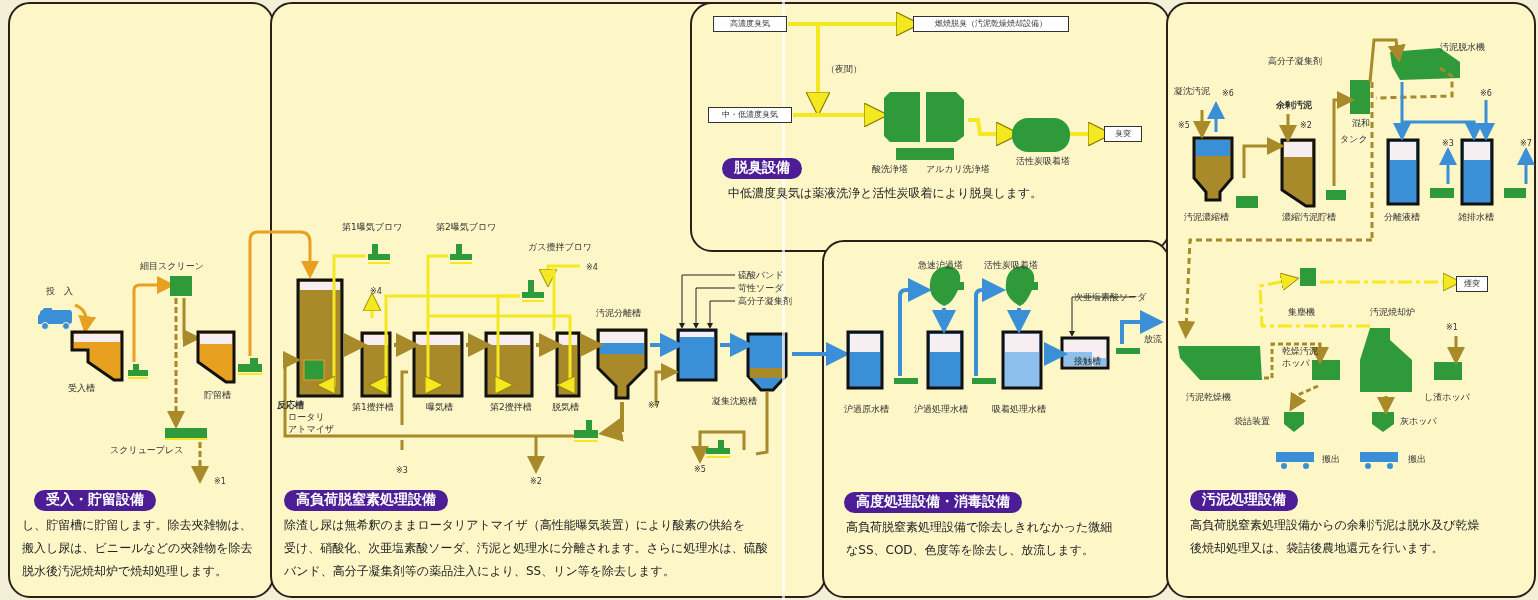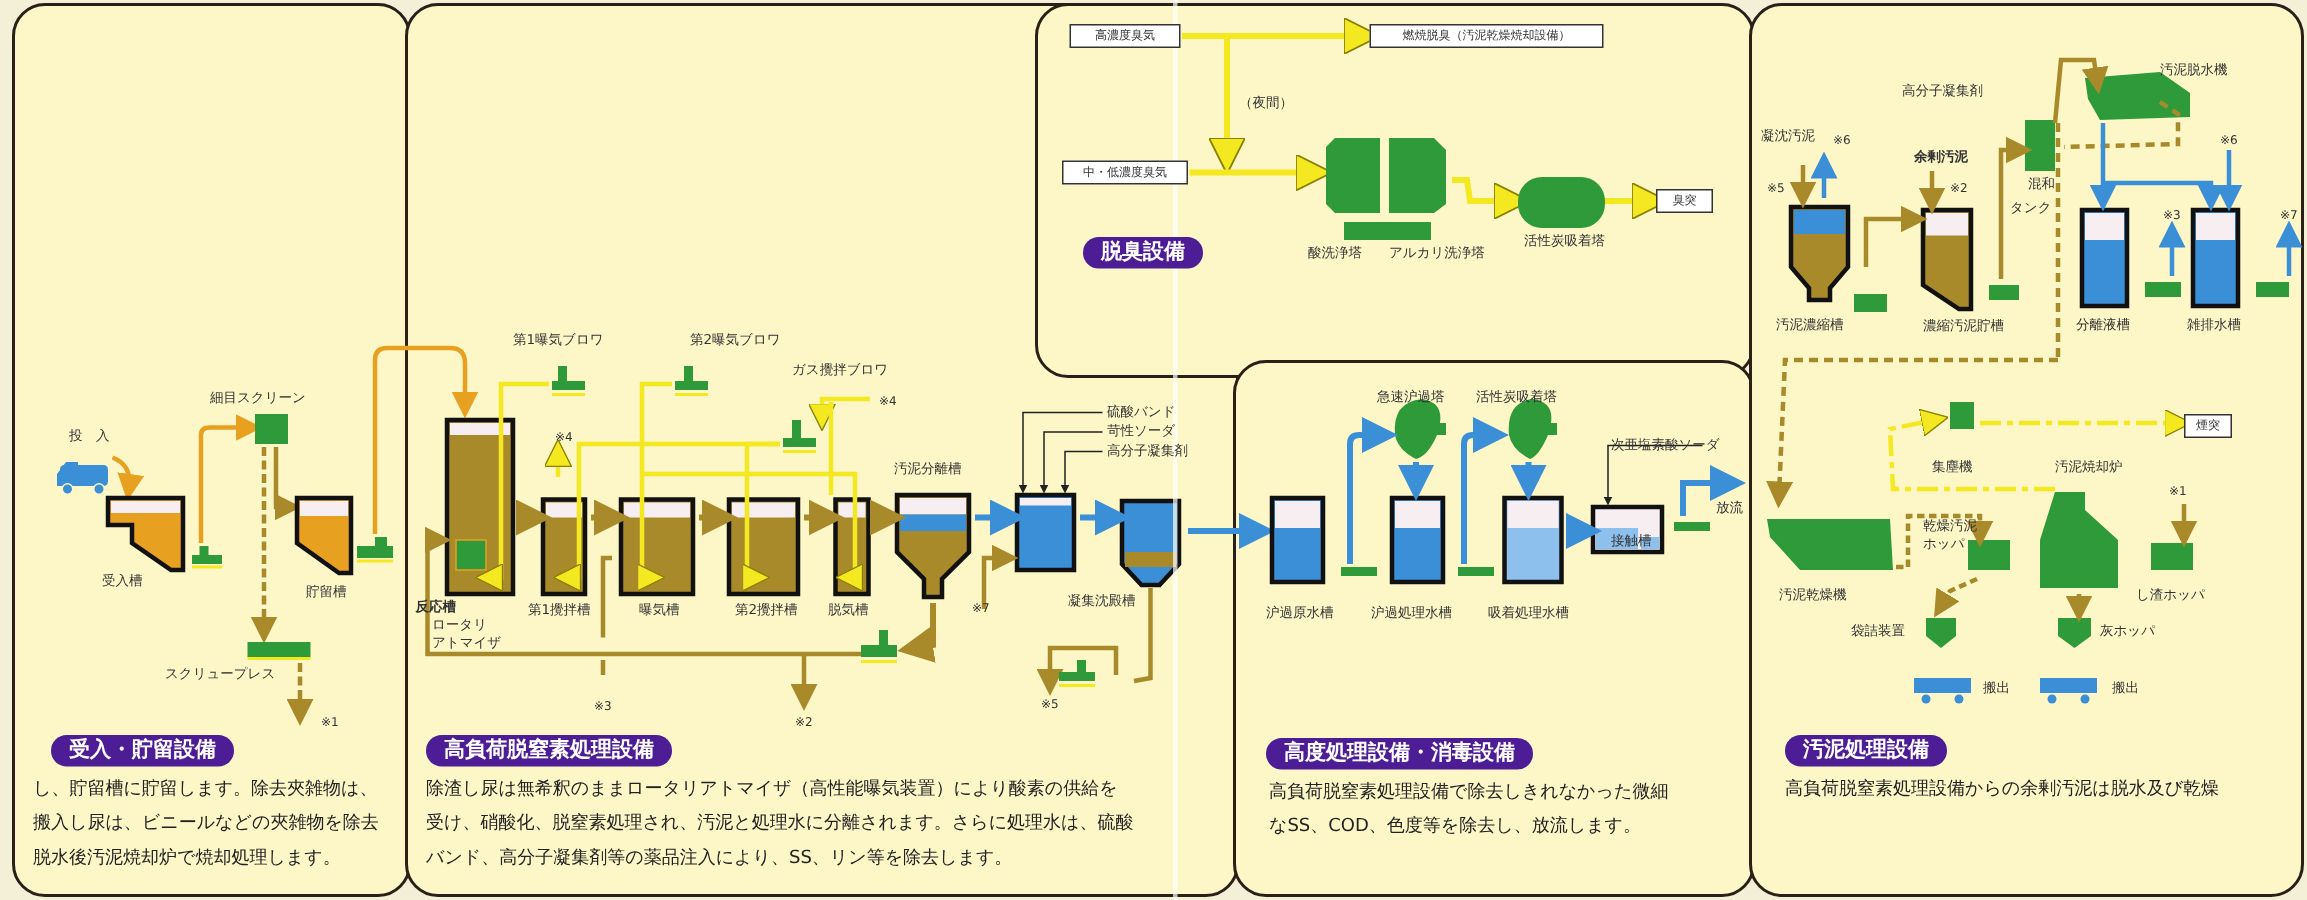--- a/index.html
+++ b/index.html
@@ -281,21 +281,21 @@
 <span class="lbl" style="left:110px;top:445px;">スクリュープレス</span>
 <span class="lbl sm" style="left:214px;top:476px;">※1</span>
 <span class="badge" style="left:34px;top:490px;">受入・貯留設備</span>
 <div class="desc" style="left:22px;top:514px;width:250px;">
   <div>し、貯留槽に貯留します。除去夾雑物は、</div>
   <div>搬入し尿は、ビニールなどの夾雑物を除去</div>
   <div>脱水後汚泥焼却炉で焼却処理します。</div>
 </div>
 
 <span class="lbl" style="left:342px;top:222px;">第1曝気ブロワ</span>
-<span class="lbl" style="left:460px;top:222px;">第2曝気ブロワ</span>
+<span class="lbl" style="left:436px;top:222px;">第2曝気ブロワ</span>
 <span class="lbl" style="left:528px;top:242px;">ガス攪拌ブロワ</span>
 <span class="lbl sm" style="left:586px;top:262px;">※4</span>
 <span class="lbl sm" style="left:370px;top:286px;">※4</span>
 <span class="lbl" style="left:277px;top:400px;font-weight:bold;">反応槽</span>
 <span class="lbl" style="left:288px;top:412px;">ロータリ</span>
 <span class="lbl" style="left:288px;top:424px;">アトマイザ</span>
 <span class="lbl" style="left:352px;top:402px;">第1攪拌槽</span>
 <span class="lbl" style="left:426px;top:402px;">曝気槽</span>
 <span class="lbl" style="left:490px;top:402px;">第2攪拌槽</span>
 <span class="lbl" style="left:552px;top:402px;">脱気槽</span>
@@ -304,34 +304,35 @@
 <span class="lbl" style="left:738px;top:283px;">苛性ソーダ</span>
 <span class="lbl" style="left:738px;top:296px;">高分子凝集剤</span>
 <span class="lbl" style="left:712px;top:396px;">凝集沈殿槽</span>
 <span class="lbl sm" style="left:396px;top:465px;">※3</span>
 <span class="lbl sm" style="left:530px;top:476px;">※2</span>
 <span class="lbl sm" style="left:648px;top:400px;">※7</span>
 <span class="lbl sm" style="left:694px;top:464px;">※5</span>
 <span class="badge" style="left:284px;top:490px;">高負荷脱窒素処理設備</span>
 <div class="desc" style="left:284px;top:514px;width:540px;">
   <div>除渣し尿は無希釈のままロータリアトマイザ（高性能曝気装置）により酸素の供給を</div>
-  <div>受け、硝酸化、脱窒素処理され、汚泥と処理水に分離されます。さらに処理水は、硫酸</div>
+  <div>受け、硝酸化、次亜塩素酸ソーダ、汚泥と処理水に分離されます。さらに処理水は、硫酸</div>
   <div>バンド、高分子凝集剤等の薬品注入により、SS、リン等を除去します。</div>
 </div>
 
 <div class="box" style="left:713px;top:16px;width:72px;">高濃度臭気</div>
 <div class="box" style="left:913px;top:16px;width:154px;">燃焼脱臭（汚泥乾燥焼却設備）</div>
 <span class="lbl" style="left:826px;top:64px;">（夜間）</span>
 <div class="box" style="left:708px;top:107px;width:82px;">中・低濃度臭気</div>
 <span class="lbl" style="left:872px;top:164px;">酸洗浄塔</span>
 <span class="lbl" style="left:926px;top:164px;">アルカリ洗浄塔</span>
 <span class="lbl" style="left:1016px;top:156px;">活性炭吸着塔</span>
 <div class="box" style="left:1104px;top:126px;width:36px;">臭突</div>
 <span class="badge" style="left:722px;top:158px;">脱臭設備</span>
 <div class="desc" style="left:728px;top:182px;width:430px;">
+  <div>中低濃度臭気は薬液洗浄と活性炭吸着により脱臭します。</div>
 </div>
 
 <span class="lbl" style="left:918px;top:260px;">急速沪過塔</span>
 <span class="lbl" style="left:984px;top:260px;">活性炭吸着塔</span>
 <span class="lbl" style="left:1074px;top:292px;">次亜塩素酸ソーダ</span>
 <span class="lbl" style="left:1144px;top:334px;">放流</span>
 <span class="lbl" style="left:1074px;top:356px;">接触槽</span>
 <span class="lbl" style="left:844px;top:404px;">沪過原水槽</span>
 <span class="lbl" style="left:914px;top:404px;">沪過処理水槽</span>
 <span class="lbl" style="left:992px;top:404px;">吸着処理水槽</span>
@@ -365,13 +366,14 @@
 <span class="lbl" style="left:1282px;top:358px;">ホッパ</span>
 <span class="lbl" style="left:1186px;top:392px;">汚泥乾燥機</span>
 <span class="lbl" style="left:1424px;top:392px;">し渣ホッパ</span>
 <span class="lbl" style="left:1234px;top:416px;">袋詰装置</span>
 <span class="lbl" style="left:1400px;top:416px;">灰ホッパ</span>
 <span class="lbl" style="left:1322px;top:454px;">搬出</span>
 <span class="lbl" style="left:1408px;top:454px;">搬出</span>
 <span class="badge" style="left:1190px;top:490px;">汚泥処理設備</span>
 <div class="desc" style="left:1190px;top:514px;width:340px;">
   <div>高負荷脱窒素処理設備からの余剰汚泥は脱水及び乾燥</div>
+  <div>後焼却処理又は、袋詰後農地還元を行います。</div>
 </div>
 
 </body></html>

